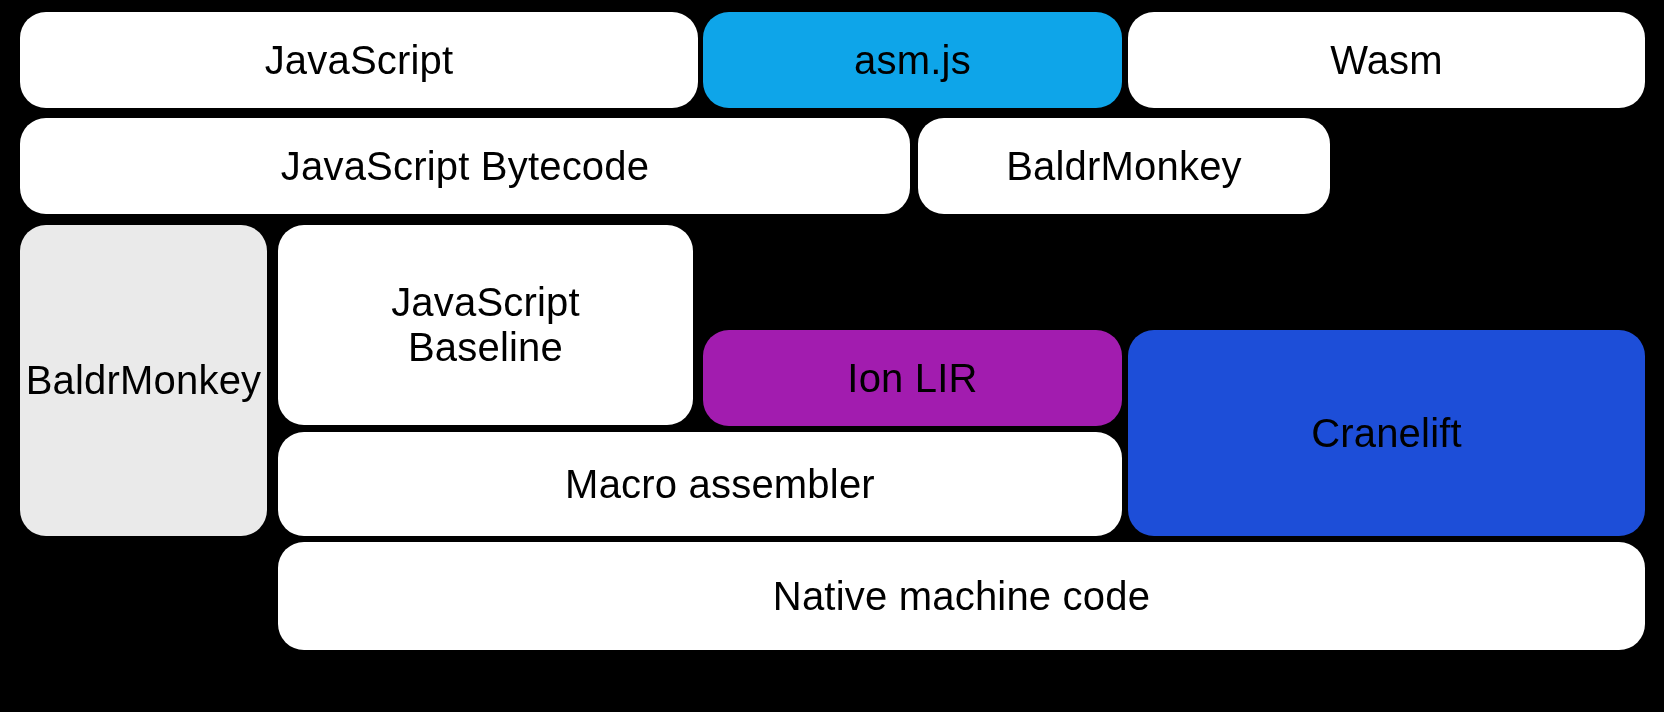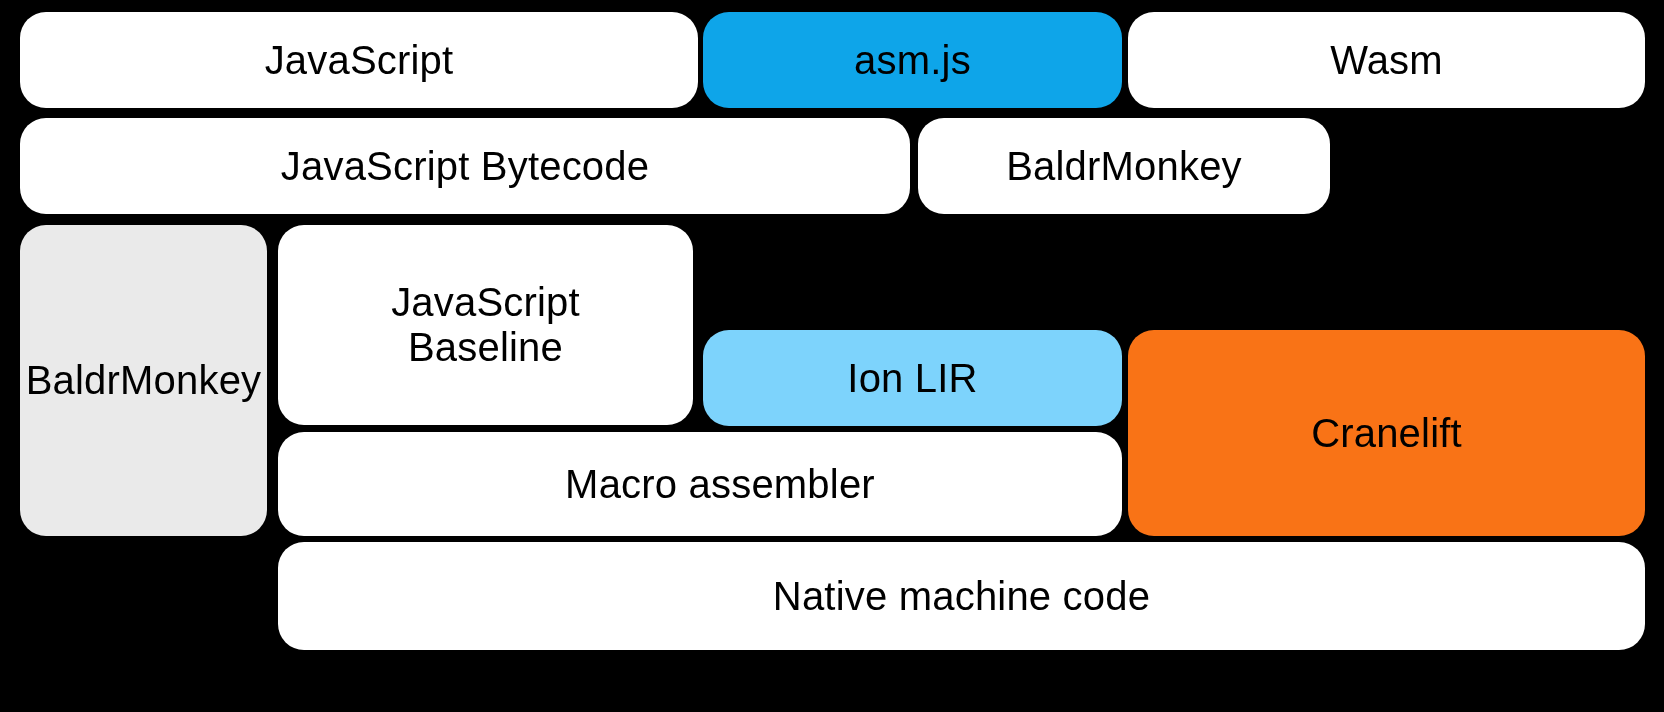--- a/index.html
+++ b/index.html
@@ -83,25 +83,25 @@
   <div class="node" id="n-interpreter" style="background-color: rgb(234, 234, 234);">
     <span class="label">BaldrMonkey</span>
   </div>
 
   <div class="node" id="n-js-baseline" style="background-color: rgb(255, 255, 255);">
     <span class="label">JavaScript
 Baseline</span>
   </div>
 
 
-  <div class="node" id="n-ion-lir" style="background-color: #7dd3fc;">
+  <div class="node" id="n-ion-lir" style="background-color: #a21caf;">
     <span class="label">Ion LIR</span>
   </div>
 
-  <div class="node" id="n-cranelift" style="background-color: #f97316; text-align: center;">
+  <div class="node" id="n-cranelift" style="background-color: #1d4ed8; text-align: center;">
     <span class="label">Cranelift</span>
   </div>
 
   <div class="node" id="n-macro-assembler" style="background-color: rgb(255, 255, 255); padding-left: 40px;">
     <span class="label">Macro assembler</span>
   </div>
 
   <div class="node" id="n-native-code" style="background-color: rgb(255, 255, 255);">
     <span class="label">Native machine code</span>
   </div>

